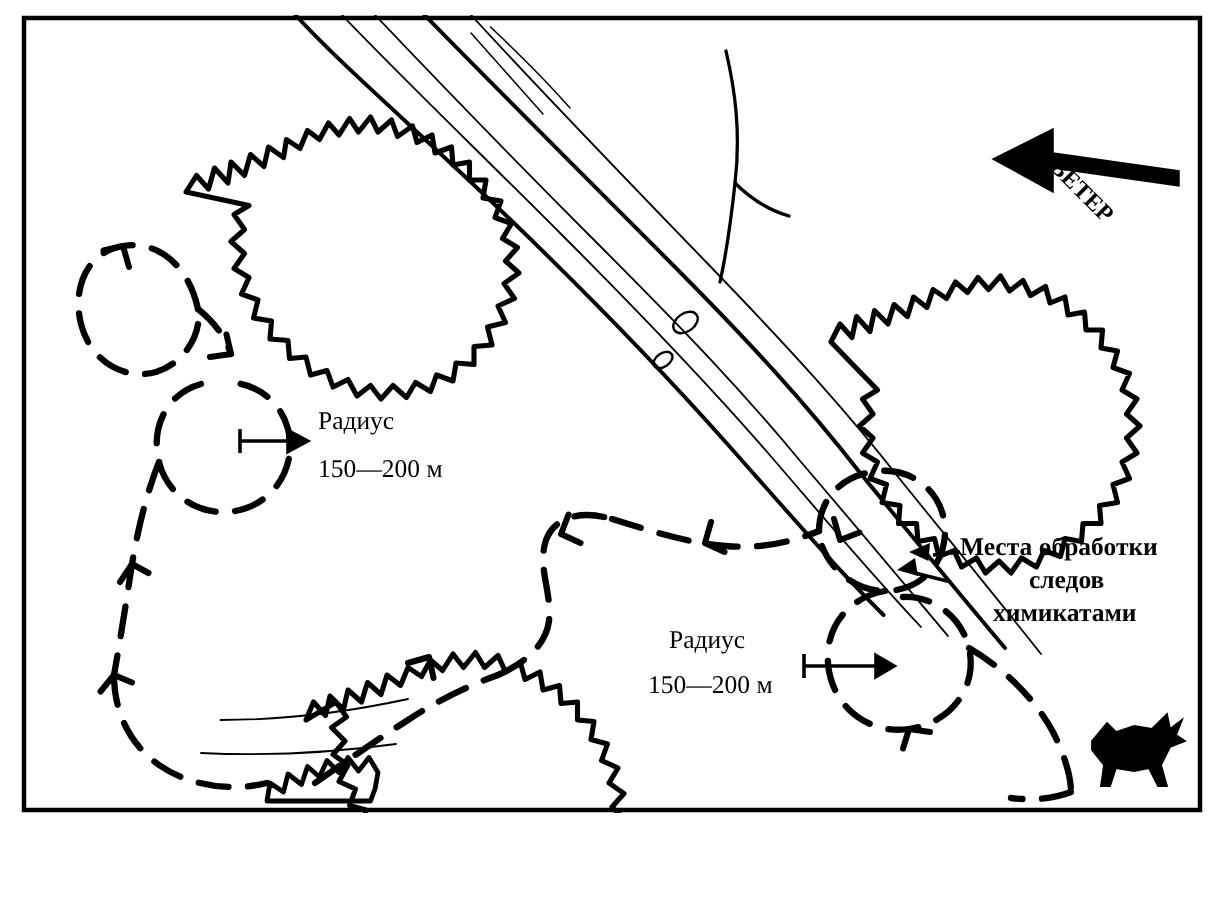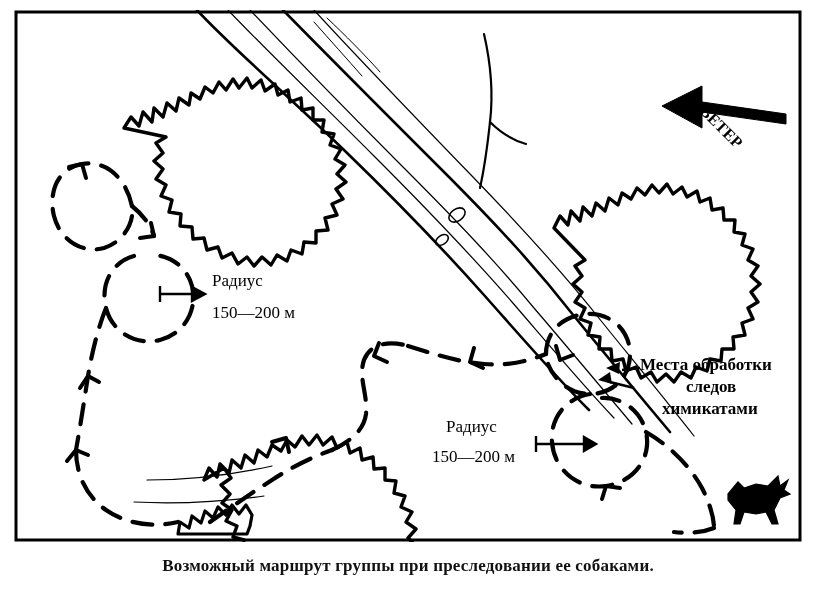--- a/index.html
+++ b/index.html
@@ -157,15 +157,14 @@
         <path d="M 605 364 L 592 358 L 606 352" fill="#000000" stroke="none"></path>
         <path d="M 598 374 L 584 370 L 596 362" fill="#000000" stroke="none"></path>
       </g>
       <text class="lbl lbl-bold" font-size="17" x="626" y="360">Места обработки</text>
       <text class="lbl lbl-bold" font-size="17" x="672" y="382">следов</text>
       <text class="lbl lbl-bold" font-size="17" x="648" y="404">химикатами</text>
 
     </svg>
   </div>
 
-  <div class="caption">Возможный маршрут группы при преследовании ее собаками.</div>
 
 </div>
 
 </body></html>

